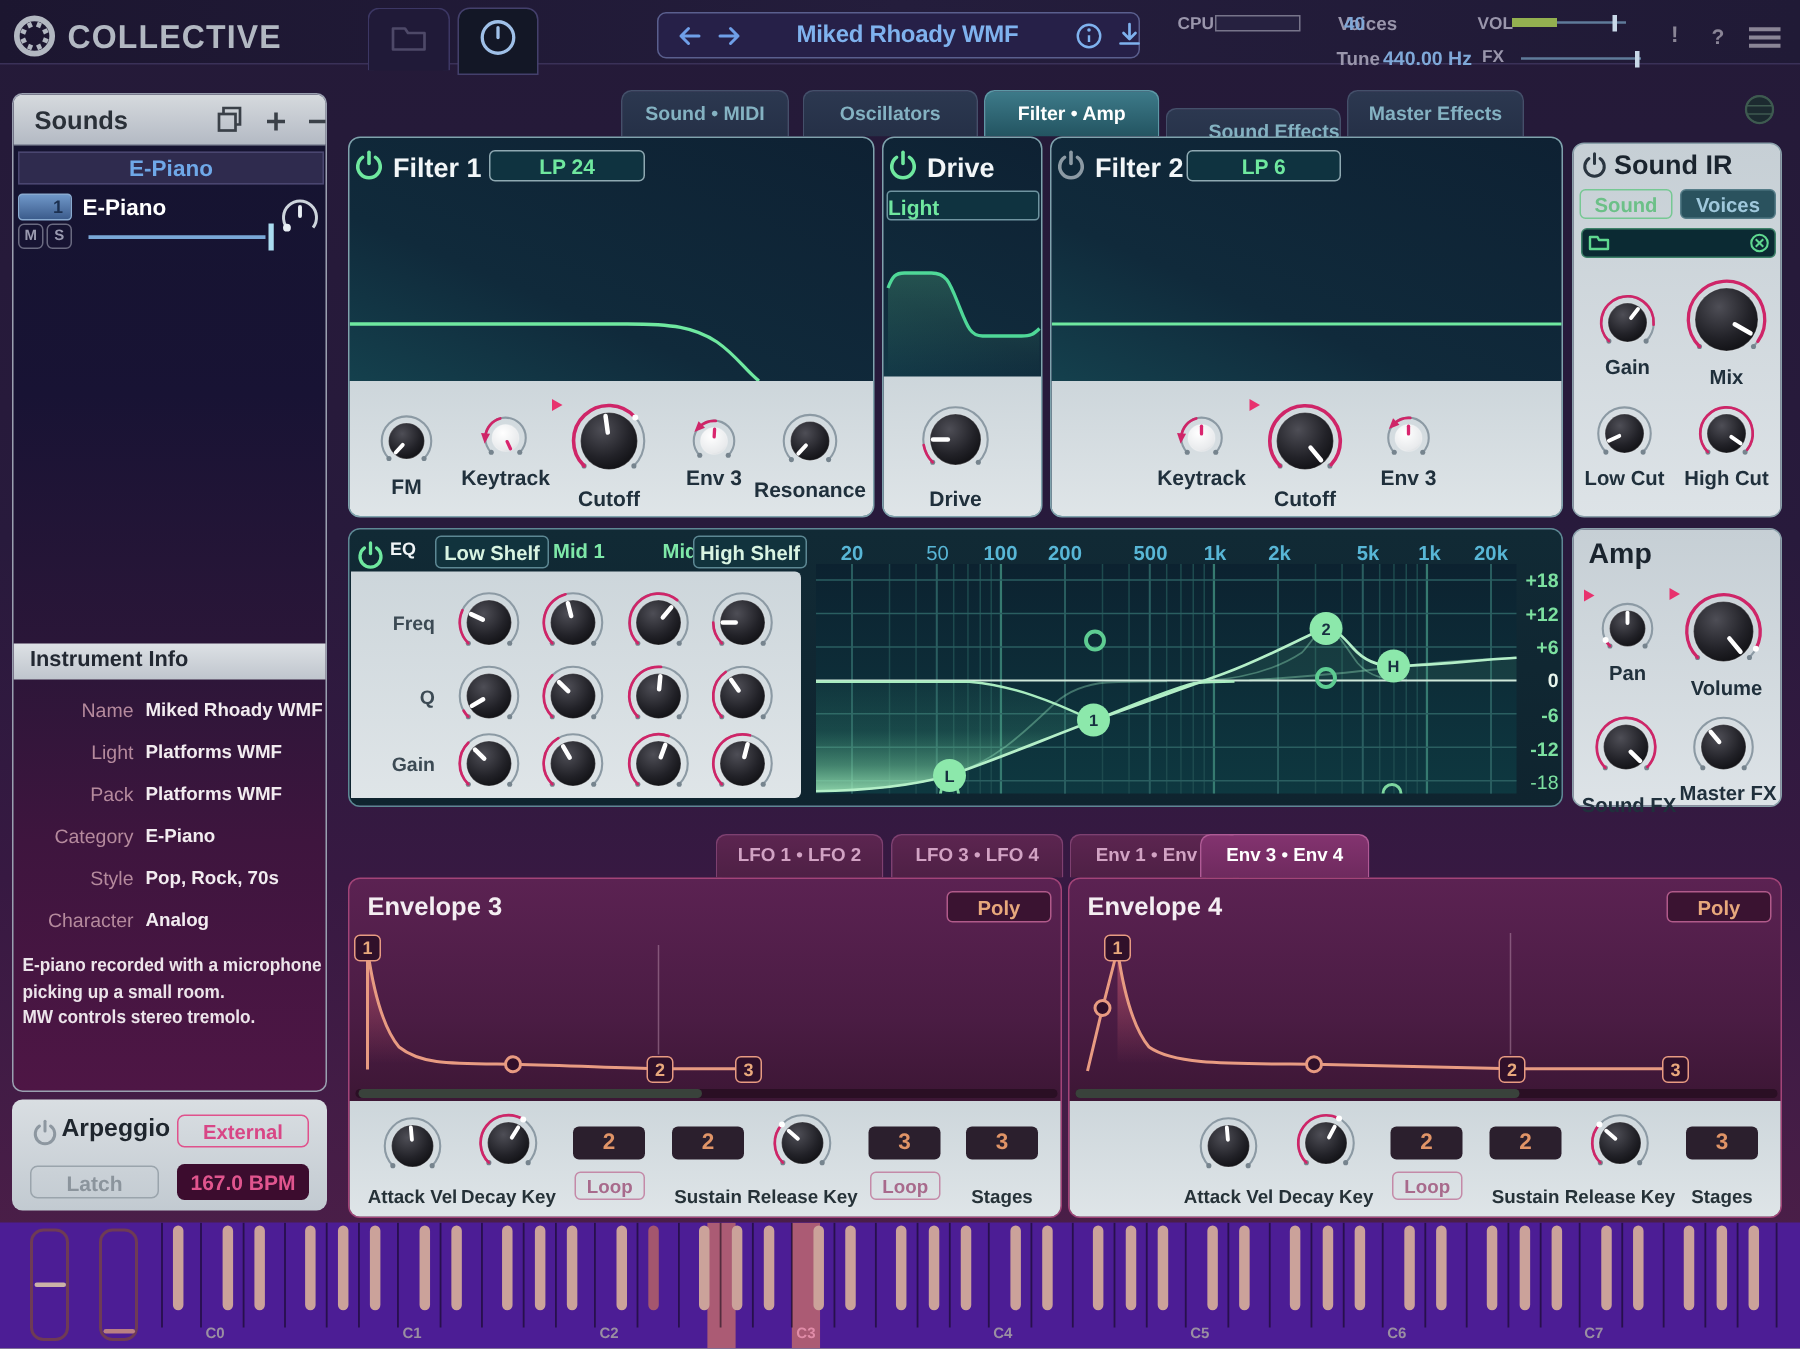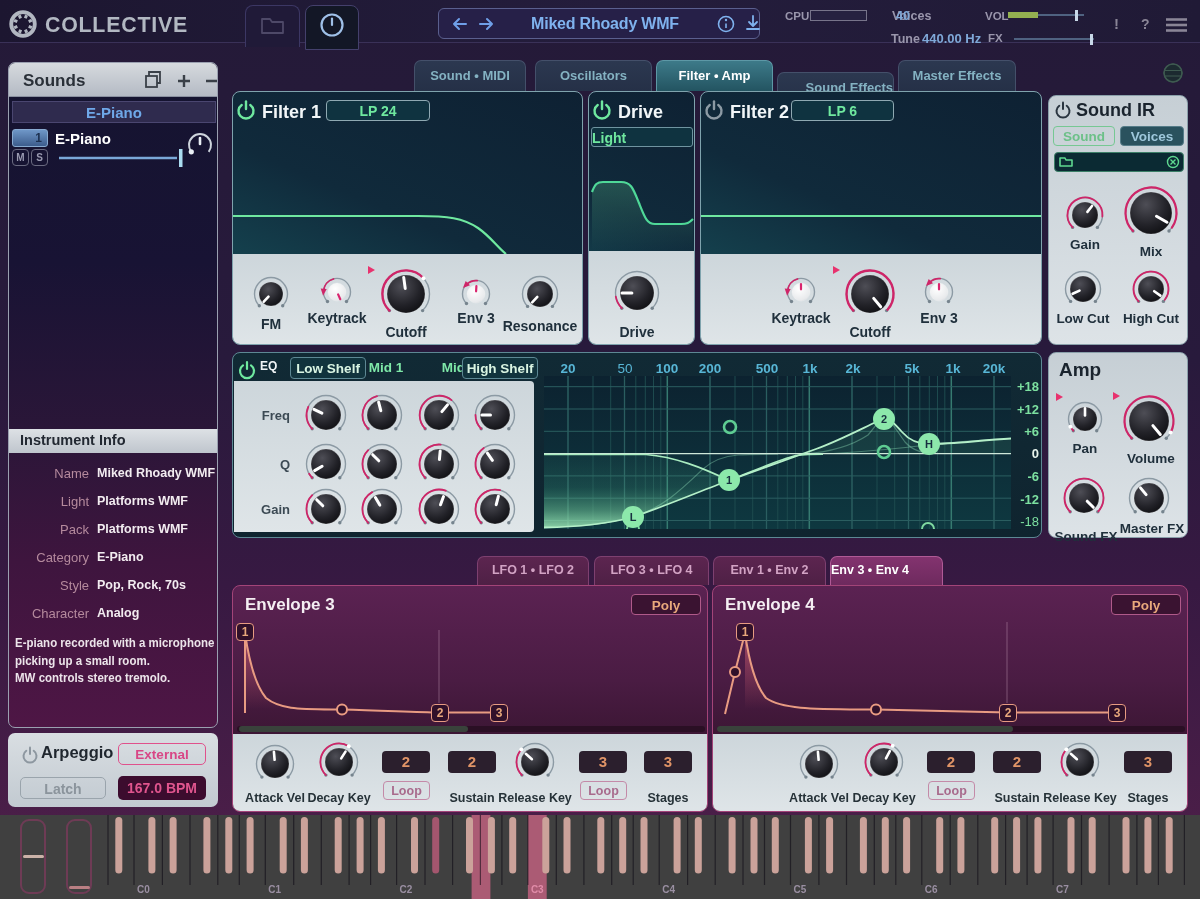--- a/index.html
+++ b/index.html
@@ -518,21 +518,21 @@
 <line x1="97.1" y1="141.6" x2="91.5" y2="134.9" stroke="#fff" stroke-width="3" stroke-linecap="round"></line>
     </svg>
 <div style="position:absolute;left:-9px;top:88px;width:90px;text-align:center;font-size:13.5px;font-weight:bold;color:#20303c;white-space:nowrap">Pan</div>
 <div style="position:absolute;left:57px;top:98px;width:90px;text-align:center;font-size:13.5px;font-weight:bold;color:#20303c;white-space:nowrap">Volume</div>
 <div style="position:absolute;left:-8px;top:176px;width:90px;text-align:center;font-size:13.5px;font-weight:bold;color:#20303c;white-space:nowrap">Sound FX</div>
 <div style="position:absolute;left:58px;top:168px;width:90px;text-align:center;font-size:13.5px;font-weight:bold;color:#20303c;white-space:nowrap">Master FX</div>
 </div>
 <div style="position:absolute;left:477px;top:556px;width:112px;height:29px;border-radius:7px 7px 0 0;background:linear-gradient(#5c2550,#4e2045);border:1px solid #7e4070;border-bottom:none;color:#d2a3c4;text-align:center;line-height:27px;font-size:12.5px;font-weight:bold">LFO 1 • LFO 2</div>
 <div style="position:absolute;left:594px;top:556px;width:115px;height:29px;border-radius:7px 7px 0 0;background:linear-gradient(#5c2550,#4e2045);border:1px solid #7e4070;border-bottom:none;color:#d2a3c4;text-align:center;line-height:27px;font-size:12.5px;font-weight:bold">LFO 3 • LFO 4</div>
 <div style="position:absolute;left:713px;top:556px;width:113px;height:29px;border-radius:7px 7px 0 0;background:linear-gradient(#5c2550,#4e2045);border:1px solid #7e4070;border-bottom:none;color:#d2a3c4;text-align:center;line-height:27px;font-size:12.5px;font-weight:bold">Env 1 • Env 2</div>
-<div style="position:absolute;left:830px;top:556px;width:113px;height:29px;border-radius:7px 7px 0 0;background:linear-gradient(#83336f,#6e2a5e);border:1px solid #b05a96;border-bottom:none;color:#fff;line-height:27px;font-size:12.5px;font-weight:bold">Env 3 • Env 4</div>
+<div style="position:absolute;left:800px;top:556px;width:113px;height:29px;border-radius:7px 7px 0 0;background:linear-gradient(#83336f,#6e2a5e);border:1px solid #b05a96;border-bottom:none;color:#fff;text-align:center;line-height:27px;font-size:12.5px;font-weight:bold">Env 3 • Env 4</div>
 <div style="position:absolute;left:232px;top:585px;width:476px;height:227px;border:1.5px solid #a34478;border-radius:8px;background:linear-gradient(#5b2252 0%,#4a1c43 42%,#37142f 75%,#2c1027 100%);overflow:hidden">
 <div style="position:absolute;left:12px;top:9px;font-size:17px;font-weight:bold;color:#f4eef2">Envelope 3</div>
 <div style="position:absolute;right:6px;top:8px;width:70px;height:21px;background:#3a1331;border:1.4px solid #b05a8a;border-radius:4px;text-align:center;line-height:21px;font-size:13.5px;font-weight:bold;color:#e8a87c">Poly</div>
 <svg width="476" height="227" style="position:absolute;left:0;top:0">
       <defs>
         <linearGradient id="ef" x1="0" y1="0" x2="0" y2="1">
           <stop offset="0" stop-color="#e86a78" stop-opacity="0.55"></stop>
           <stop offset="1" stop-color="#e86a78" stop-opacity="0"></stop>
         </linearGradient>
       </defs>
@@ -622,21 +622,21 @@
 <div style="position:absolute;left:214px;top:165px;width:48px;height:22px;background:#2b1f2d;border-radius:4px;text-align:center;line-height:22px;font-size:15px;font-weight:bold;color:#e09467">2</div>
 <div style="position:absolute;left:280px;top:165px;width:48px;height:22px;background:#2b1f2d;border-radius:4px;text-align:center;line-height:22px;font-size:15px;font-weight:bold;color:#e09467">2</div>
 <div style="position:absolute;left:411px;top:165px;width:48px;height:22px;background:#2b1f2d;border-radius:4px;text-align:center;line-height:22px;font-size:15px;font-weight:bold;color:#e09467">3</div>
 <div style="position:absolute;left:215px;top:195px;width:47px;height:19px;border:1.4px solid #c48aa8;border-radius:4px;text-align:center;line-height:18px;font-size:12.5px;font-weight:bold;color:#a86a8c">Loop</div>
 <div style="position:absolute;left:58px;top:205px;width:96px;text-align:center;font-size:12.5px;font-weight:bold;color:#263238;white-space:nowrap">Attack Vel</div>
 <div style="position:absolute;left:123px;top:205px;width:96px;text-align:center;font-size:12.5px;font-weight:bold;color:#263238;white-space:nowrap">Decay Key</div>
 <div style="position:absolute;left:256px;top:205px;width:96px;text-align:center;font-size:12.5px;font-weight:bold;color:#263238;white-space:nowrap">Sustain</div>
 <div style="position:absolute;left:319px;top:205px;width:96px;text-align:center;font-size:12.5px;font-weight:bold;color:#263238;white-space:nowrap">Release Key</div>
 <div style="position:absolute;left:387px;top:205px;width:96px;text-align:center;font-size:12.5px;font-weight:bold;color:#263238;white-space:nowrap">Stages</div>
 </div>
-<div style="position:absolute;left:0;top:815px;width:1200px;height:84px;background:#404040;overflow:hidden">
+<div style="position:absolute;left:0;top:815px;width:1200px;height:84px;background:#4c1d95;overflow:hidden">
 <svg width="1200" height="84" style="position:absolute;left:0;top:0">
       <rect x="471.6" y="0" width="18.8" height="84" fill="#ab5b74"></rect>
       <rect x="527.9" y="0" width="18.8" height="84" fill="#ab5b74"></rect>
       <line x1="108" y1="0" x2="108" y2="70" stroke="rgba(10,5,16,0.55)" stroke-width="1.2"></line>
       <line x1="134" y1="0" x2="134" y2="70" stroke="rgba(10,5,16,0.55)" stroke-width="1.2"></line>
       <line x1="162.4" y1="0" x2="162.4" y2="70" stroke="rgba(10,5,16,0.55)" stroke-width="1.2"></line>
       <line x1="190" y1="0" x2="190" y2="70" stroke="rgba(10,5,16,0.55)" stroke-width="1.2"></line>
       <line x1="217.8" y1="0" x2="217.8" y2="70" stroke="rgba(10,5,16,0.55)" stroke-width="1.2"></line>
       <line x1="239.3" y1="0" x2="239.3" y2="70" stroke="rgba(10,5,16,0.55)" stroke-width="1.2"></line>
       <line x1="265.3" y1="0" x2="265.3" y2="70" stroke="rgba(10,5,16,0.55)" stroke-width="1.2"></line>

